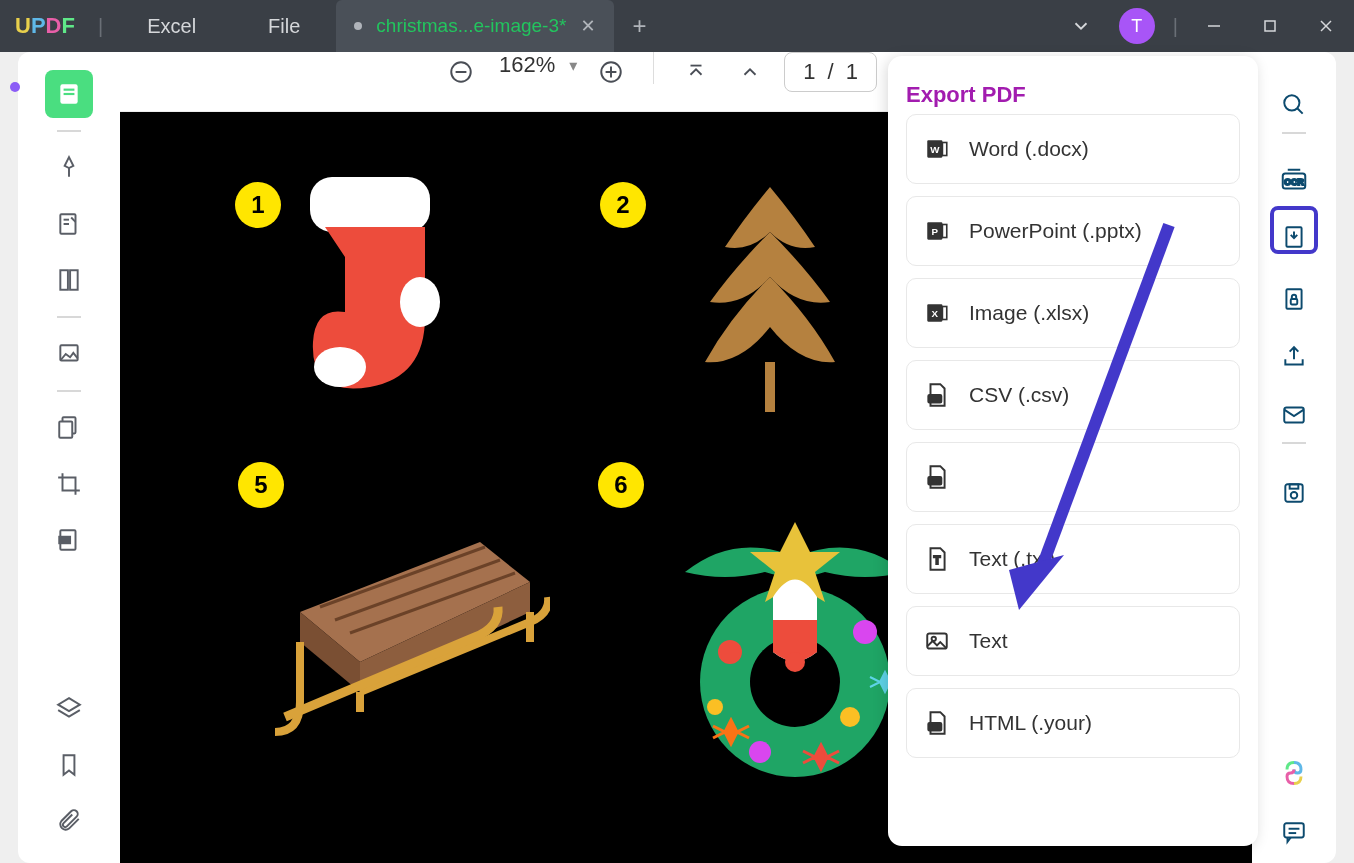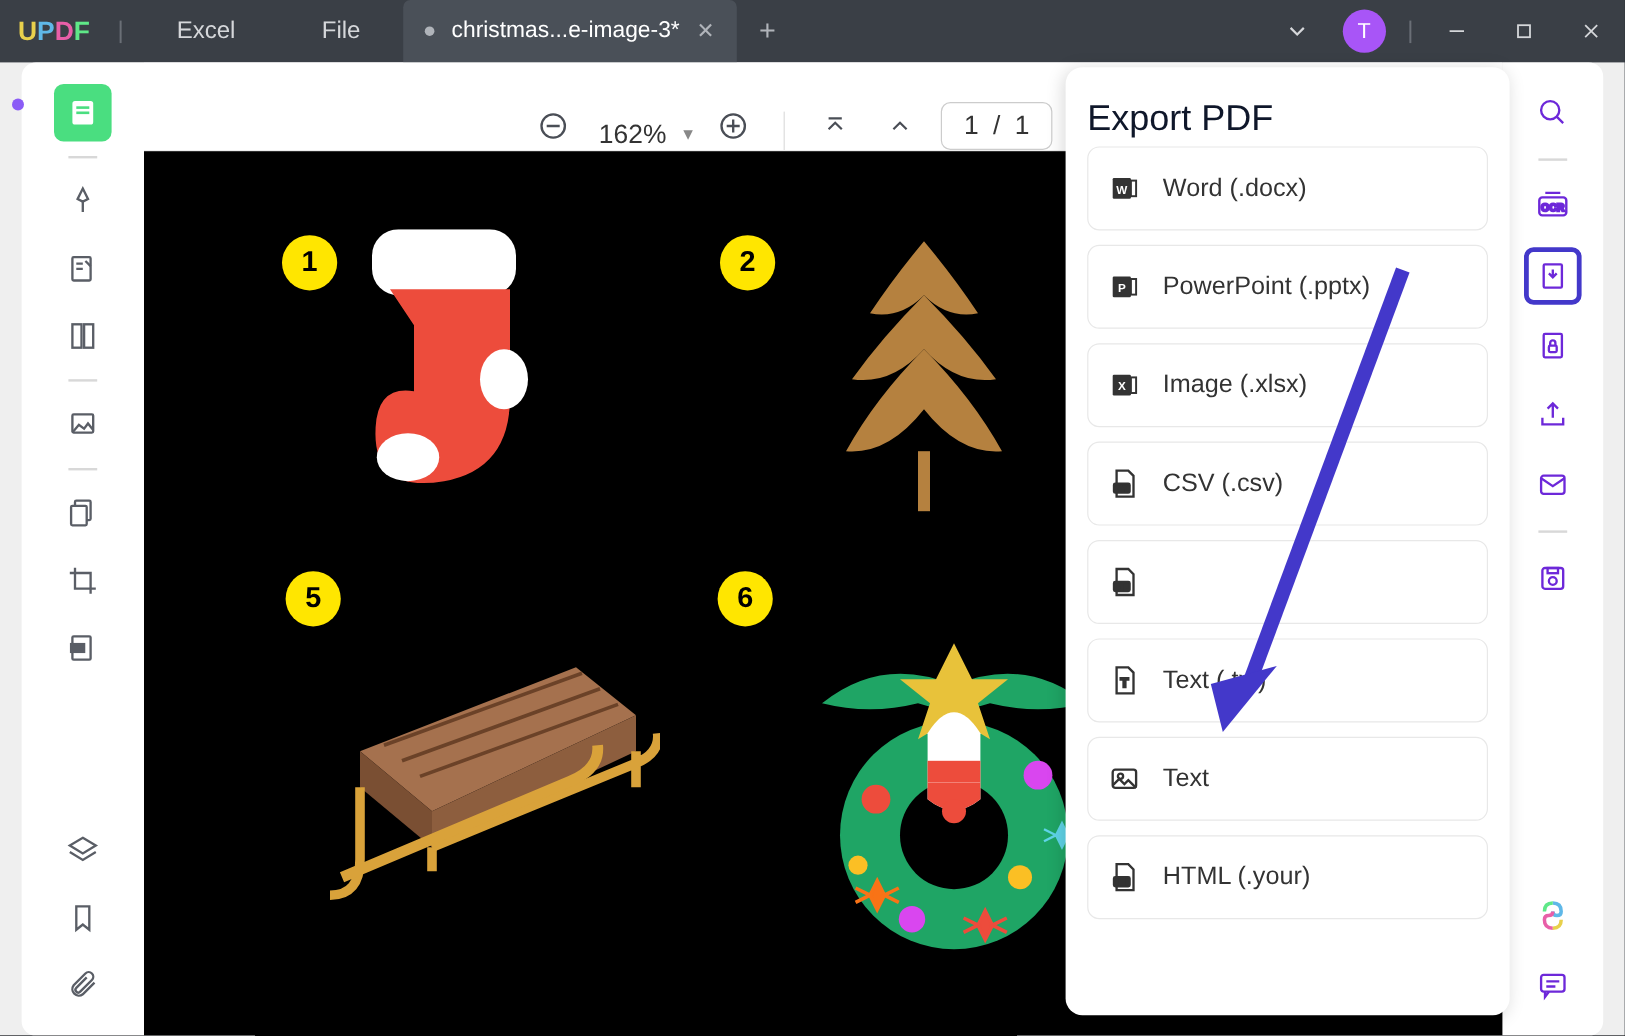--- a/index.html
+++ b/index.html
@@ -4,57 +4,57 @@
 <style>
 *{box-sizing:border-box;margin:0;padding:0;font-family:'Segoe UI',Arial,sans-serif}
 body{width:1354px;height:863px;background:#3a3f46;overflow:hidden;position:relative}
 .titlebar{height:52px;background:#3a3f46;display:flex;align-items:center;color:#d5d7da}
 .logo{width:90px;display:flex;justify-content:center;font-weight:700;font-size:22px}
 .logo .u{color:#e8d04c}.logo .p{color:#5fb8e8}.logo .d{color:#e85fa8}.logo .f{color:#5fe888}
 .divider{color:#6a6f76;font-size:20px;margin:0 8px}
 .menu-item{padding:0 36px;font-size:20px;cursor:pointer}
 .tab{display:flex;align-items:center;background:#4a5058;height:52px;padding:0 18px;gap:14px;border-radius:6px 6px 0 0}
 .tab-dot{width:8px;height:8px;background:#b0b4ba;border-radius:50%}
-.tab-title{font-size:19px;color:#ffffff}
+.tab-title{font-size:19px;color:#22c55e}
 .tab-close{font-size:18px;color:#b0b4ba}
 .new-tab{width:52px;display:flex;justify-content:center;font-size:24px;color:#b0b4ba}
 .winbtns{margin-left:auto;display:flex;align-items:center;gap:0}
 .winbtn{width:56px;height:52px;display:flex;align-items:center;justify-content:center;color:#d5d7da;font-size:18px}
 .dropdown-btn{font-size:22px}
 .avatar{width:36px;height:36px;border-radius:50%;background:#a855f7;color:#fff;display:flex;align-items:center;justify-content:center;font-size:18px;margin:0 10px}
 .app{height:811px;display:flex;background:#efefef}
 .left-rail{width:102px;background:#fff;border-radius:12px 0 0 12px;display:flex;flex-direction:column;align-items:center;padding:18px 0;gap:8px;margin-left:18px}
 .rail-btn{width:48px;height:48px;border-radius:8px;display:flex;align-items:center;justify-content:center;color:#5a5e66}
 .rail-btn.active{background:#4ade80}
 .rail-sep{width:24px;height:2px;background:#d8d8d8;margin:4px 0}
 .rail-spacer{flex:1}
 .main{flex:1;display:flex;flex-direction:column;background:#fff}
-.toolbar{height:74px;display:flex;align-items:flex-end;padding:0 30px;gap:14px;border-bottom:1px solid #eee}
+.toolbar{height:60px;display:flex;align-items:flex-start;padding:0 30px;gap:14px;border-bottom:1px solid #eee}
 .tb-btn{width:40px;height:40px;display:flex;align-items:center;justify-content:center;color:#4a4e56;font-size:20px;border-radius:6px}
 .zoom-wrap{display:flex;align-items:center;gap:10px}
 .zoom-val{font-size:22px;color:#333;padding:0 4px}
 .zoom-caret{color:#888}
 .tb-sep{width:1px;height:32px;background:#ddd;margin:0 8px}
 .page-input{border:1px solid #ccc;border-radius:8px;padding:6px 18px;font-size:22px;color:#333;display:flex;gap:12px}
 .canvas{flex:1;background:#000;margin:0;position:relative;overflow:hidden}
 .badge{position:absolute;width:46px;height:46px;background:#ffe600;border-radius:50%;display:flex;align-items:center;justify-content:center;font-weight:900;font-size:24px;color:#000}
 .b1{left:115px;top:70px}.b2{left:480px;top:70px}
 .b5{left:118px;top:350px}.b6{left:478px;top:350px}
 .stocking{position:absolute;left:175px;top:65px}
 .pinecone{position:absolute;left:555px;top:65px}
 .sled{position:absolute;left:130px;top:390px}
 .wreath{position:absolute;left:535px;top:390px}
 .export-panel{position:absolute;right:96px;top:56px;width:370px;height:790px;background:#fff;border-radius:14px;box-shadow:-2px 2px 14px rgba(0,0,0,.15);padding:26px 18px}
-.ep-title{font-size:30px;font-weight:400;color:#0f172a;margin-bottom:6px}
+.ep-title{font-size:22px;font-weight:700;color:#a21caf;margin-bottom:6px}
 .ep-sub{font-size:18px;color:#8a8e96;margin-bottom:20px}
 .ep-item{display:flex;align-items:center;gap:18px;padding:20px 16px;border:1px solid #e8e8e8;border-radius:10px;margin-bottom:12px;cursor:pointer}
 .ep-icon{width:28px;height:28px;display:flex;align-items:center;justify-content:center}
 .ep-label{font-size:21px;color:#333}
 .right-rail{width:84px;background:#fff;border-radius:0 12px 12px 0;display:flex;flex-direction:column;align-items:center;padding:18px 0;gap:10px;margin-right:18px}
-.rr-btn{width:48px;height:48px;display:flex;align-items:center;justify-content:center;color:#6d28d9;border-radius:8px}
+.rr-btn{width:48px;height:48px;display:flex;align-items:flex-end;justify-content:center;color:#0c4a6e;border-radius:8px}
 .rr-btn.highlight{border:4px solid #4338ca}
 .rr-sep{width:24px;height:2px;background:#d8d8d8;margin:4px 0}
 .rr-spacer{flex:1}
 .arrow{position:absolute;right:160px;top:210px;pointer-events:none}
 .purple-dot{position:absolute;left:10px;top:82px;width:10px;height:10px;background:#8b5cf6;border-radius:50%}
 </style>
 </head>
 <body>
 
 <div class="purple-dot"></div>

